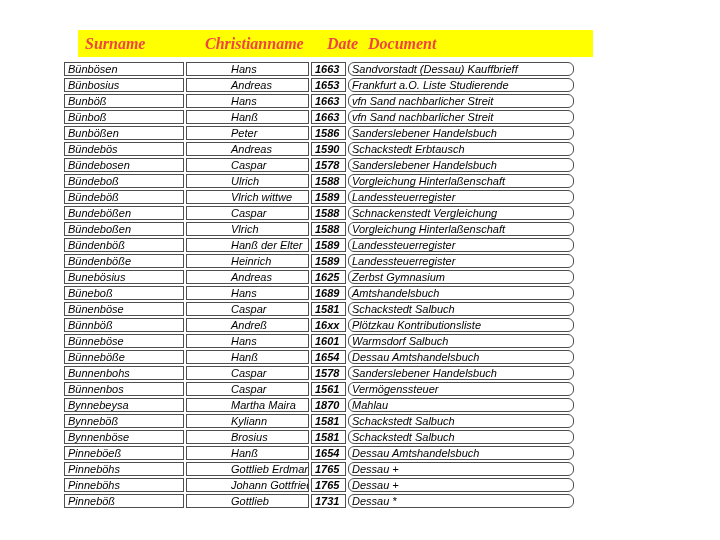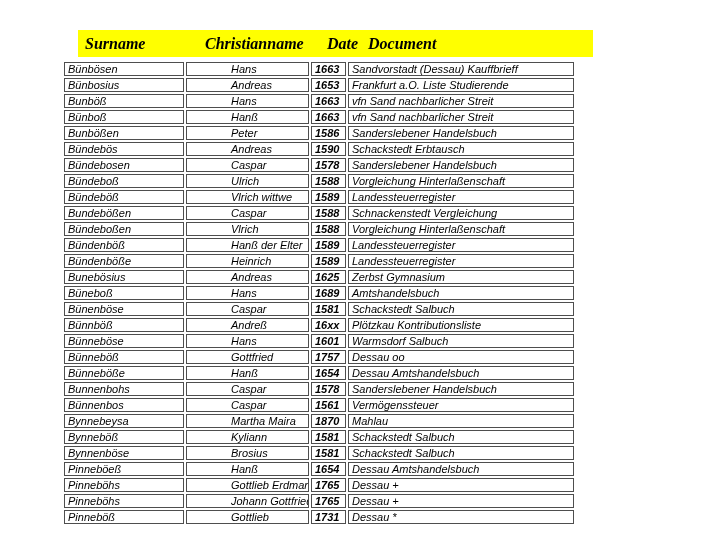--- a/index.html
+++ b/index.html
@@ -26,21 +26,21 @@
   }
   .hdr-label {
     position: absolute;
     top: 0;
     height: 27px;
     line-height: 27px;
     font-family: "Liberation Serif", serif;
     font-weight: 700;
     font-style: italic;
     font-size: 16px;
-    color: #000000;
+    color: #ef4444;
     white-space: nowrap;
   }
   #hdr-surname       { left: 7px;   }
   #hdr-christianname { left: 127px; }
   #hdr-date          { left: 249px; }
   #hdr-document      { left: 290px; }
 
   
   #records-grid {
     position: absolute;
@@ -62,21 +62,21 @@
     font-style: italic;
     color: #000000;
     white-space: nowrap;
     overflow: hidden;
     padding: 0 3px;
     background: #ffffff;
   }
   .cell.surname       { width: 120px; }
   .cell.christianname { width: 123px; padding-left: 44px; }
   .cell.date          { width: 35px; text-align: right; font-weight: 700; padding-right: 20px; }
-  .cell.document      { width: 226px; }
+  .cell.document      { width: 226px; border-radius: 6px; }
 </style>
 </head>
 <body>
 
 <div id="page">
 
   <div id="header-band">
     <span class="hdr-label" id="hdr-surname">Surname</span>
     <span class="hdr-label" id="hdr-christianname">Christianname</span>
     <span class="hdr-label" id="hdr-date">Date</span>
@@ -203,26 +203,20 @@
       <div class="cell document">Plötzkau Kontributionsliste</div>
     </div>
 
     <div class="row">
       <div class="cell surname">Bünneböse</div>
       <div class="cell christianname">Hans</div>
       <div class="cell date">1601</div>
       <div class="cell document">Warmsdorf Salbuch</div>
     </div>
 
-    <div class="row">
-      <div class="cell surname">Bünneböß</div>
-      <div class="cell christianname">Gottfried</div>
-      <div class="cell date">1757</div>
-      <div class="cell document">Dessau oo</div>
-    </div>
 
     <div class="row">
       <div class="cell surname">Bünneböße</div>
       <div class="cell christianname">Hanß</div>
       <div class="cell date">1654</div>
       <div class="cell document">Dessau Amtshandelsbuch</div>
     </div>
 
     <div class="row">
       <div class="cell surname">Bunnenbohs</div>

